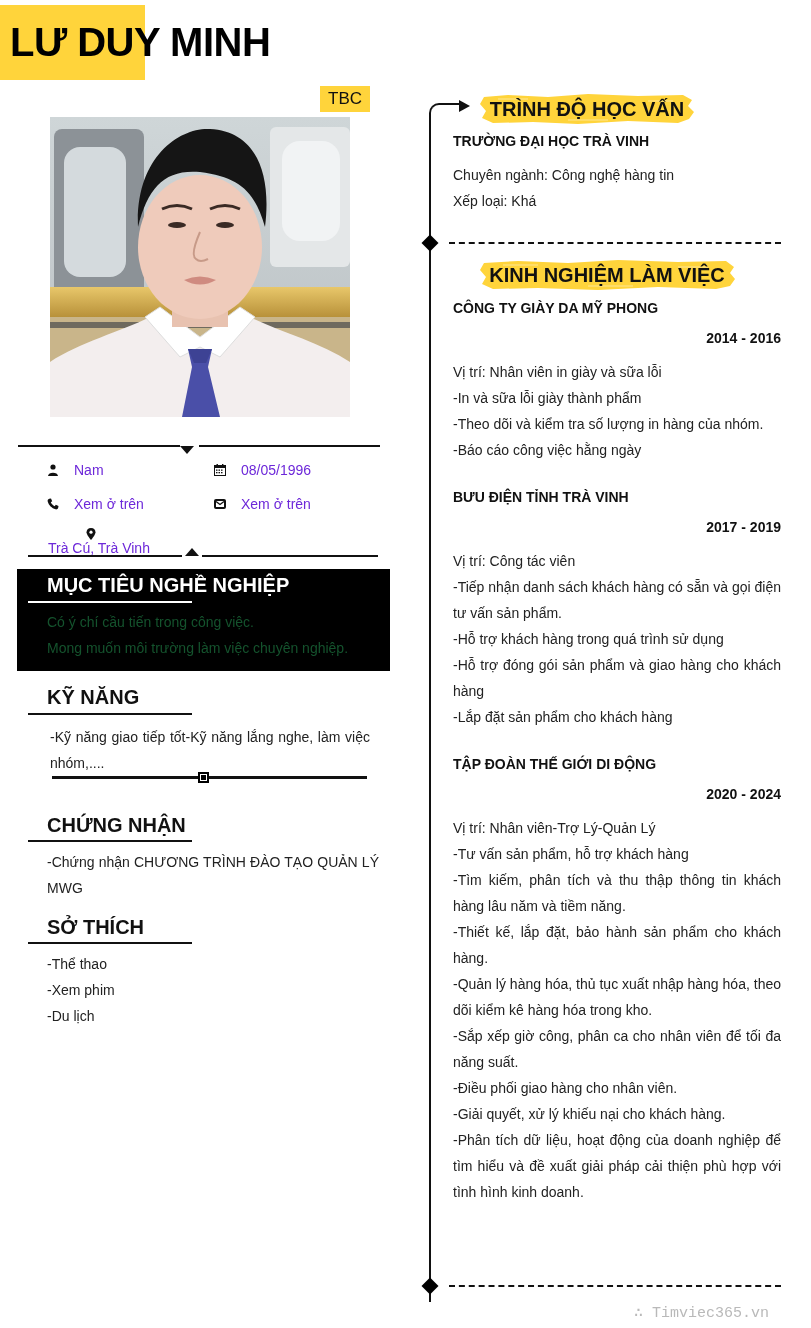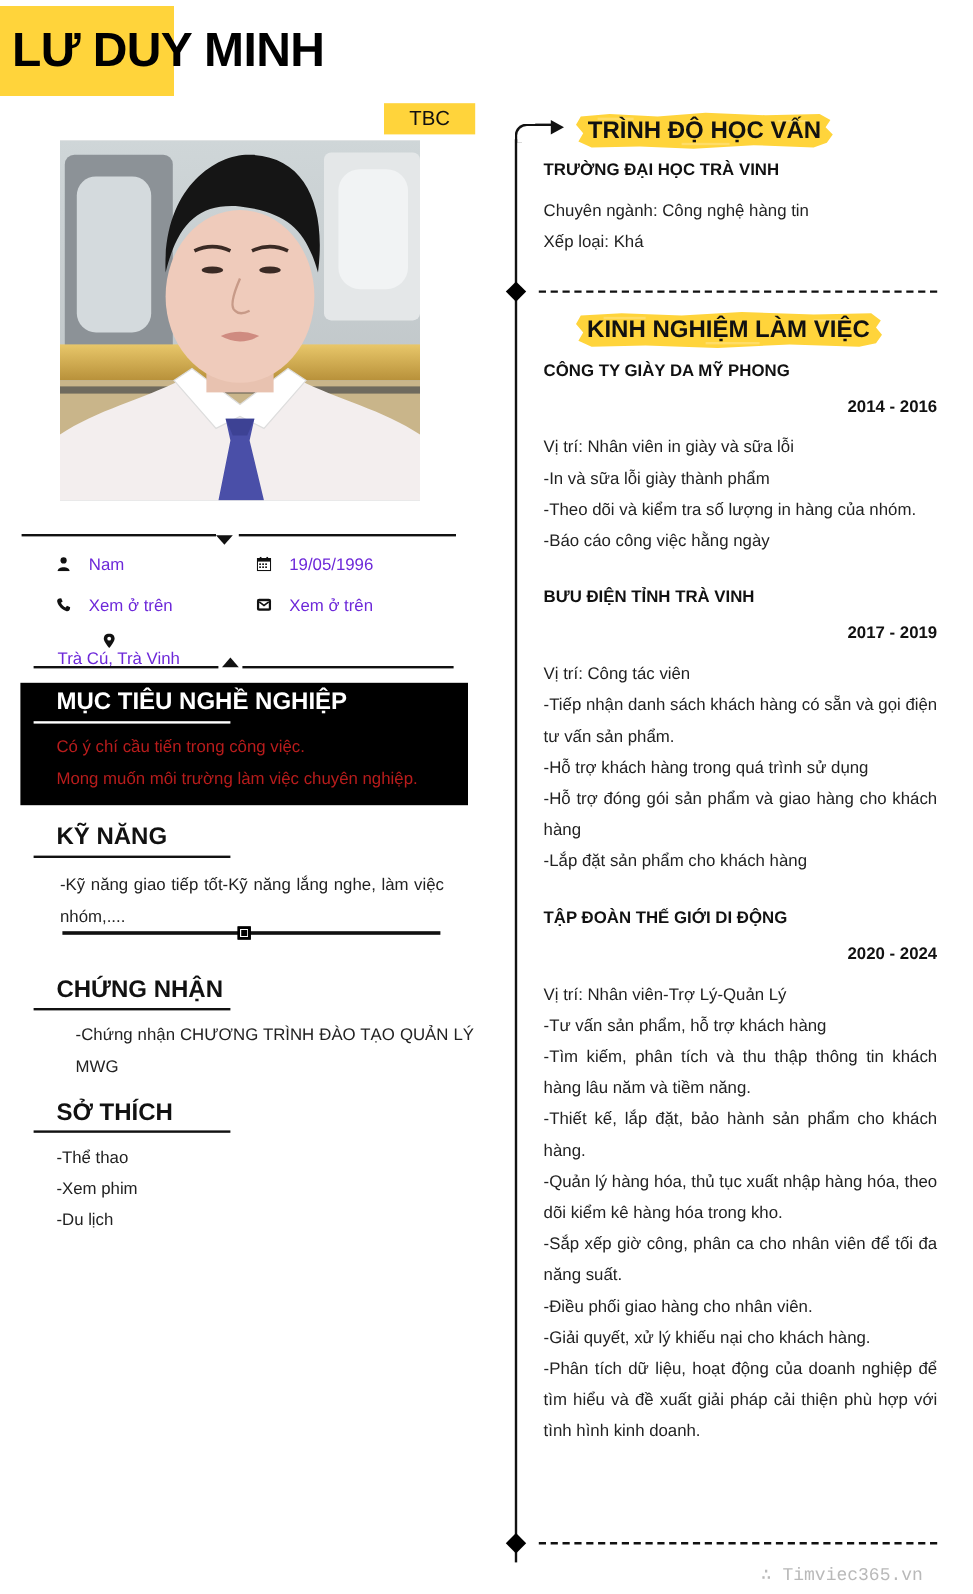--- a/index.html
+++ b/index.html
@@ -4,21 +4,21 @@
   <style>
     * { box-sizing: border-box; margin: 0; padding: 0; }
     html, body { width: 811px; height: 1328px; background: #ffffff; overflow: hidden; }
     body { position: relative; font-family: "Liberation Sans", "DejaVu Sans", sans-serif; color: #222; }
 
     
     .name-block { position: absolute; left: 0; top: 5px; height: 75px; }
     .name-highlight { position: absolute; left: 0; top: 0; width: 145px; height: 75px; background: #ffd43b; }
     .name-text { position: absolute; left: 10px; top: 15px; font-size: 40px; font-weight: bold; color: #000; white-space: nowrap; letter-spacing: -0.5px; line-height: 44px; }
 
-    .tag-tbc { position: absolute; left: 320px; top: 86px; background: #ffd43b; font-size: 17px; color: #111; padding: 2px 21px; line-height: 22px; }
+    .tag-tbc { position: absolute; left: 320px; top: 86px; background: #ffd43b; font-size: 17px; color: #111; padding: 2px 8px; line-height: 22px; }
 
     
     .photo { position: absolute; left: 50px; top: 117px; width: 300px; height: 300px; overflow: hidden; background: #cfd2d4; }
     .photo svg { width: 100%; height: 100%; display: block; }
 
     
     .rule { position: absolute; height: 2px; background: #111; }
     .tri-down { position: absolute; width: 0; height: 0; border-left: 7px solid transparent; border-right: 7px solid transparent; border-top: 8px solid #111; }
     .tri-up { position: absolute; width: 0; height: 0; border-left: 7px solid transparent; border-right: 7px solid transparent; border-bottom: 8px solid #111; }
 
@@ -27,21 +27,21 @@
     .contact-item .ico svg { width: 12px; height: 12px; }
     .contact-item .txt { margin-left: 1px; }
 
     
     .objective-box { position: absolute; left: 17px; top: 569px; width: 373px; height: 102px; background: #000; color: #fff; }
     .sec-title { position: absolute; font-size: 20px; font-weight: bold; white-space: nowrap; }
     .sec-title.dark { color: #111; }
     .sec-title.light { color: #fff; }
     .sec-underline { position: absolute; height: 2px; }
     .body-text { position: absolute; font-size: 14px; line-height: 26px; color: #222; }
-    .body-text.light { color: #b91c1c; }
+    .body-text.light { color: #14532d; }
     .justify { text-align: justify; text-align-last: left; }
 
     .skill-track { position: absolute; left: 52px; top: 776px; width: 315px; height: 3px; background: #111; }
     .skill-thumb { position: absolute; left: 198px; top: 772px; width: 11px; height: 11px; background: #000; border: 2px solid #000; box-shadow: inset 0 0 0 1px #fff; }
 
     
     .timeline-line { position: absolute; left: 429px; top: 116px; width: 2px; height: 1186px; background: #111; }
     .timeline-top-curve { position: absolute; left: 429px; top: 103px; width: 18px; height: 16px; border-left: 2px solid #111; border-top: 2px solid #111; border-top-left-radius: 10px; }
     .timeline-arrow { position: absolute; left: 459px; top: 100px; width: 0; height: 0; border-top: 6px solid transparent; border-bottom: 6px solid transparent; border-left: 11px solid #111; }
     .timeline-arrow-shaft { position: absolute; left: 446px; top: 103px; width: 14px; height: 2px; background: #111; }
@@ -139,21 +139,21 @@
         <g fill="#111">
           <rect x="2" y="5.5" width="1.5" height="1.3"></rect>
           <rect x="4.5" y="5.5" width="1.5" height="1.3"></rect>
           <rect x="7" y="5.5" width="1.5" height="1.3"></rect>
           <rect x="2" y="8" width="1.5" height="1.3"></rect>
           <rect x="4.5" y="8" width="1.5" height="1.3"></rect>
           <rect x="7" y="8" width="1.5" height="1.3"></rect>
         </g>
       </svg>
   </span>
-  <span class="txt">19/05/1996</span>
+  <span class="txt">08/05/1996</span>
 </div>
 
 <div class="contact-item" style="left:47px; top:494px;">
   <span class="ico">
     <svg viewBox="0 0 12 12">
         <path d="M2.2 0.8 L4 0.5 L5.2 3.2 L3.8 4.3 C4.5 6 6 7.5 7.7 8.2 L8.8 6.8 L11.5 8 L11.2 9.8 C10.8 11 9.8 11.6 8.5 11.3 C4.8 10.3 1.7 7.2 0.7 3.5 C0.4 2.2 1 1.2 2.2 0.8 Z" fill="#111"></path>
       </svg>
   </span>
   <span class="txt">Xem ở trên</span>
 </div>
@@ -189,21 +189,21 @@
 <div class="body-text light" style="left:47px; top:635px;">Mong muốn môi trường làm việc chuyên nghiệp.</div>
 
 <div class="sec-title dark" style="left:47px; top:686px;">KỸ NĂNG</div>
 <div class="sec-underline" style="left:28px; top:713px; width:164px; background:#111;"></div>
 <div class="body-text justify" style="left:50px; top:724px; width:320px;">-Kỹ năng giao tiếp tốt-Kỹ năng lắng nghe, làm việc nhóm,....</div>
 <div class="skill-track"></div>
 <div class="skill-thumb"></div>
 
 <div class="sec-title dark" style="left:47px; top:814px;">CHỨNG NHẬN</div>
 <div class="sec-underline" style="left:28px; top:840px; width:164px; background:#111;"></div>
-<div class="body-text justify" style="left:47px; top:849px; width:332px;margin-left:16px;">-Chứng nhận CHƯƠNG TRÌNH ĐÀO TẠO QUẢN LÝ MWG</div>
+<div class="body-text justify" style="left:47px; top:849px; width:332px;">-Chứng nhận CHƯƠNG TRÌNH ĐÀO TẠO QUẢN LÝ MWG</div>
 
 <div class="sec-title dark" style="left:47px; top:916px;">SỞ THÍCH</div>
 <div class="sec-underline" style="left:28px; top:942px; width:164px; background:#111;"></div>
 <div class="body-text" style="left:47px; top:951px;">-Thể thao</div>
 <div class="body-text" style="left:47px; top:977px;">-Xem phim</div>
 <div class="body-text" style="left:47px; top:1003px;">-Du lịch</div>
 
 <div class="timeline-top-curve"></div>
 <div class="timeline-arrow-shaft"></div>
 <div class="timeline-arrow"></div>

